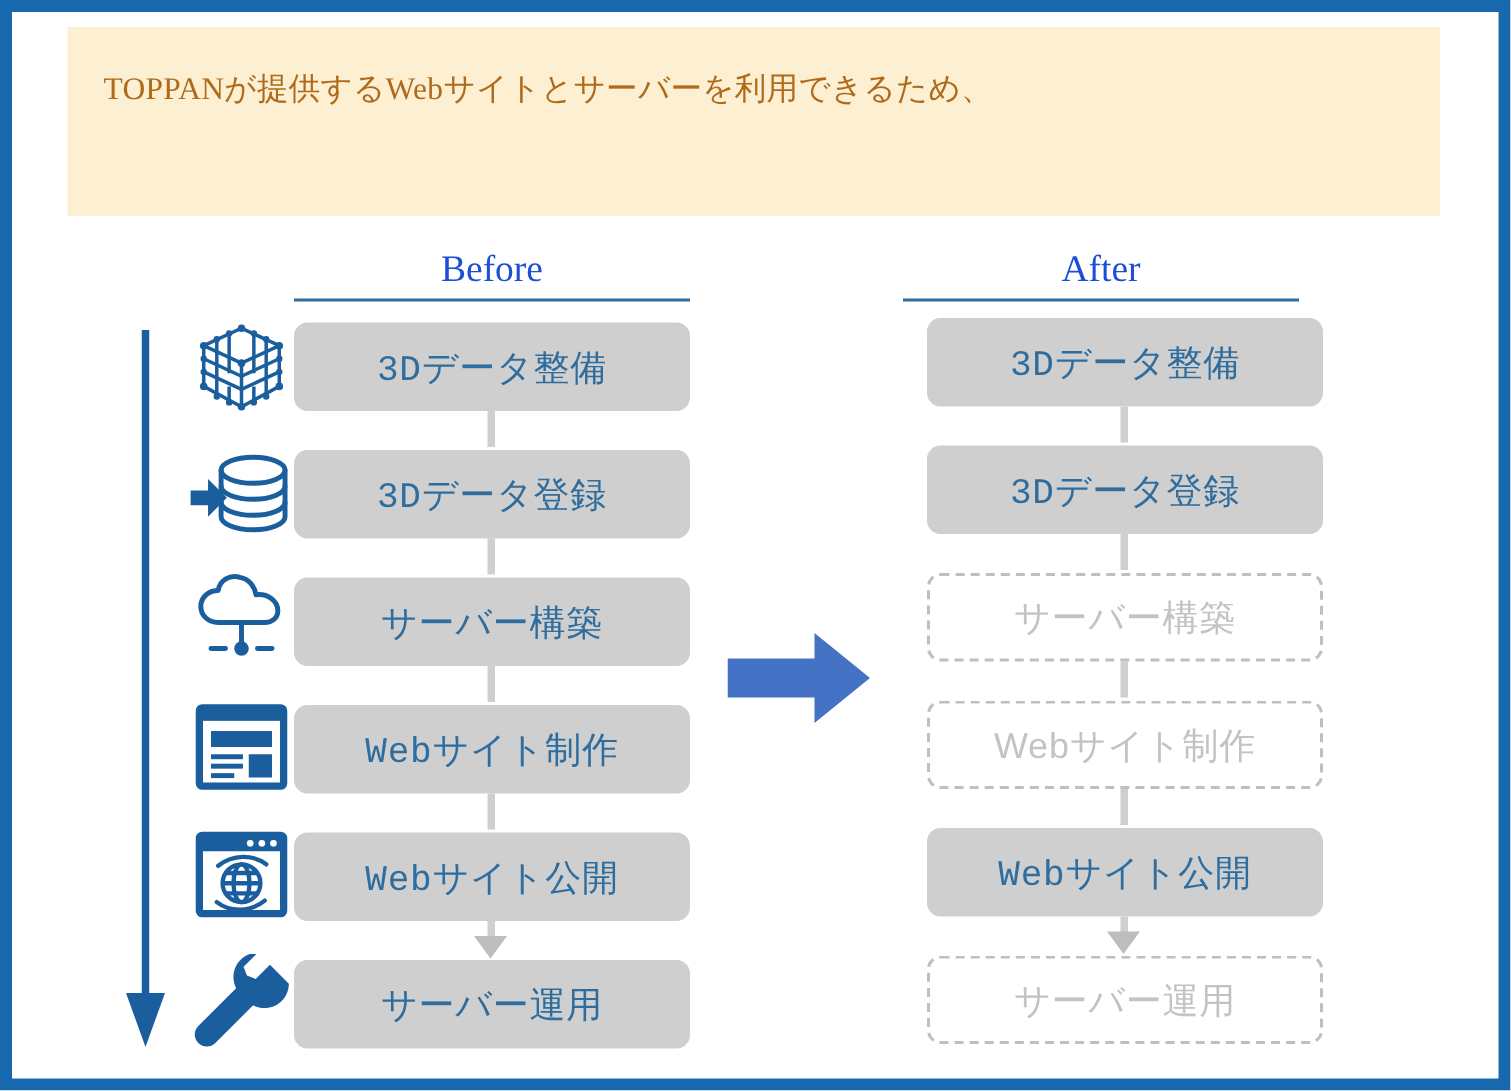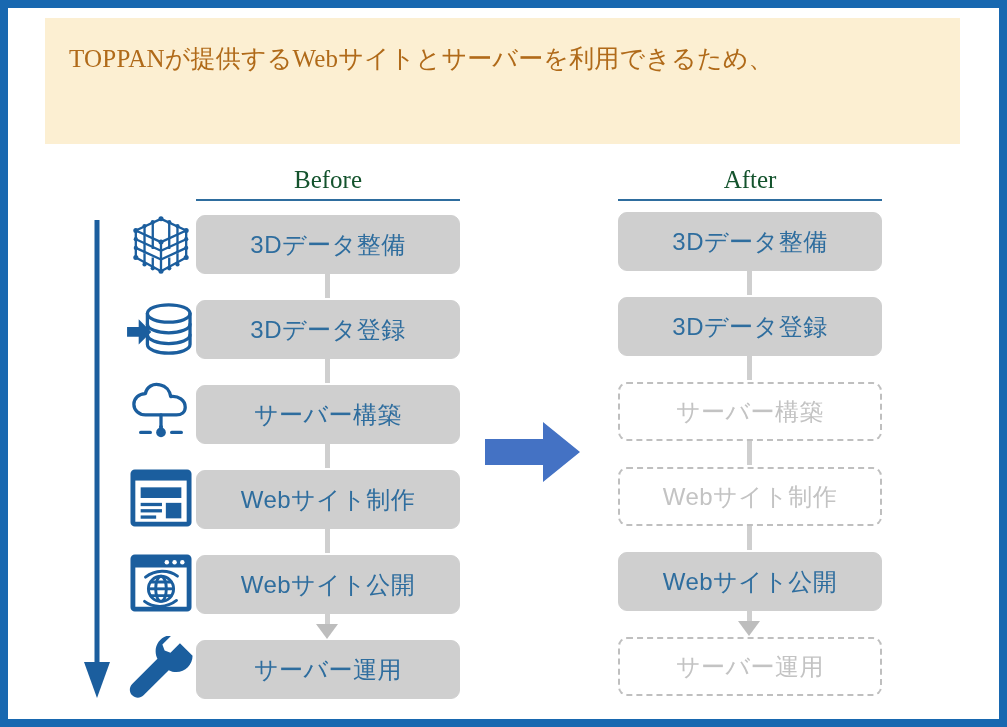--- a/index.html
+++ b/index.html
@@ -27,60 +27,61 @@
     left: 37px;
     top: 10px;
     width: 915px;
     height: 126px;
     background: #FCEFD2;
     box-sizing: border-box;
     padding: 14px 22px 0 24px;
   }
   .banner-line {
     font-family: "Liberation Serif", "DejaVu Serif", serif;
-    font-size: 25px;
+    font-size: 21px;
     line-height: 54px;
     color: #B06A19;
     white-space: nowrap;
     letter-spacing: 0.2px;
   }
 
   
   .col-head {
     position: absolute;
     text-align: center;
   }
   .col-head .ch-label {
     font-family: "Liberation Serif", "DejaVu Serif", serif;
     font-size: 25px;
-    color: #14532d;
+    color: #1d4ed8;
     line-height: 30px;
   }
   .col-head .ch-rule {
     margin-top: 4px;
     height: 2px;
     background: #2E6D9E;
     width: 100%;
   }
   #head-before { left: 188px; top: 157px; width: 264px; }
-  #head-after  { left: 610px; top: 157px; width: 264px; }
+  #head-after  { left: 594px; top: 157px; width: 264px; }
 
   
   .step-box {
     position: absolute;
     height: 59px;
     border-radius: 9px;
     display: flex;
     align-items: center;
     justify-content: center;
     box-sizing: border-box;
   }
   .step-box.solid {
     background: #CFCFCF;
     border: 1px solid #CFCFCF;
+    font-family: Liberation Mono, monospace;
   }
   .step-box.ghost {
     background: #ffffff;
     border: 2px dashed #BFBFBF;
   }
   .step-label {
     font-size: 24px;
     letter-spacing: 0.5px;
     white-space: nowrap;
   }

